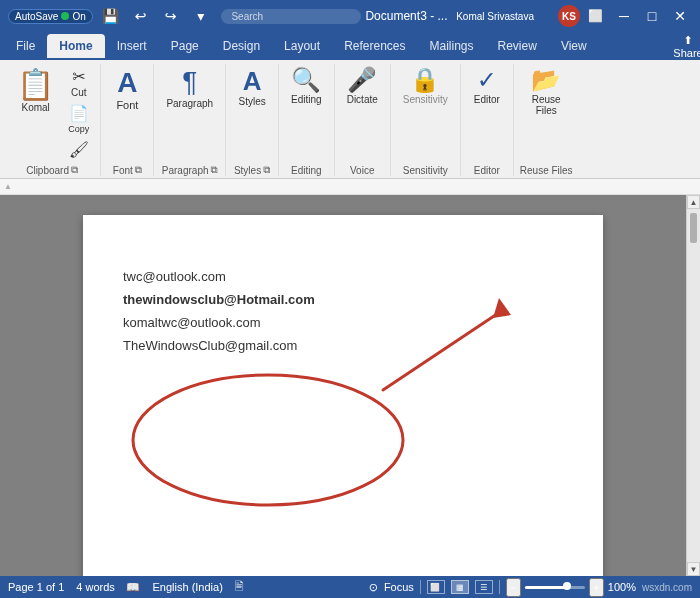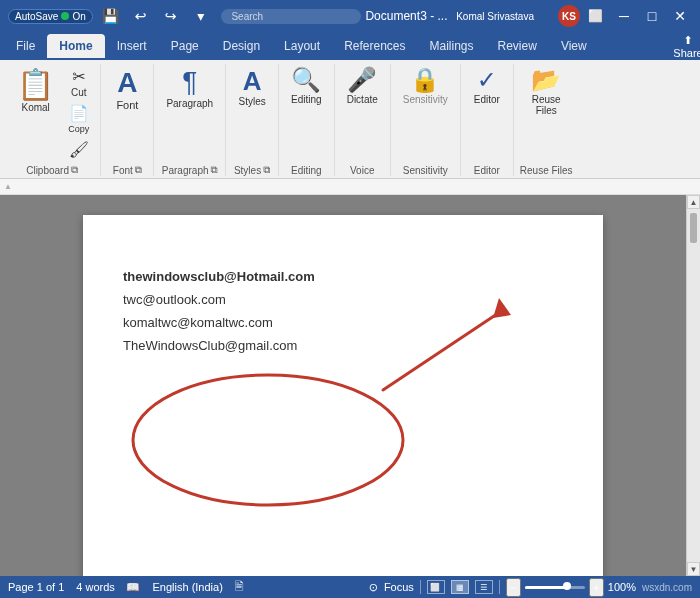--- a/index.html
+++ b/index.html
@@ -355,23 +355,23 @@
 <div class="ruler">
   <span style="font-size:8px; color:#aaa;">▲</span>
 </div>
 
 <div class="document-area">
   <div class="scroll-area">
     <div class="doc-content">
       <div class="page">
 
         <div class="email-list">
+          <div class="email-entry">twc@outlook.com</div>
           <div class="email-entry bold">thewindowsclub@Hotmail.com</div>
-          <div class="email-entry">twc@outlook.com</div>
-          <div class="email-entry">komaltwc@komaltwc.com</div>
+          <div class="email-entry">komaltwc@outlook.com</div>
           <div class="email-entry">TheWindowsClub@gmail.com</div>
         </div>
 
         <svg class="annotation-overlay" viewBox="0 0 520 400" xmlns="http://www.w3.org/2000/svg">
 
           <ellipse cx="185" cy="225" rx="135" ry="65" fill="none" stroke="#c0392b" stroke-width="3"></ellipse>
 
           <line x1="300" y1="175" x2="420" y2="95" stroke="#c0392b" stroke-width="3" stroke-linecap="round"></line>
           <polygon points="416,83 428,100 410,103" fill="#c0392b"></polygon>
         </svg>

